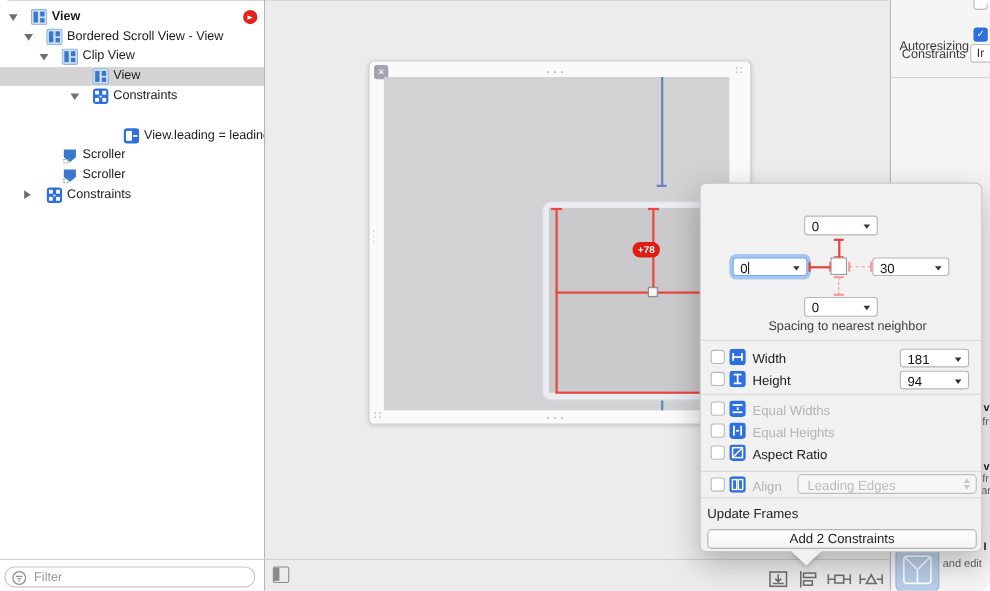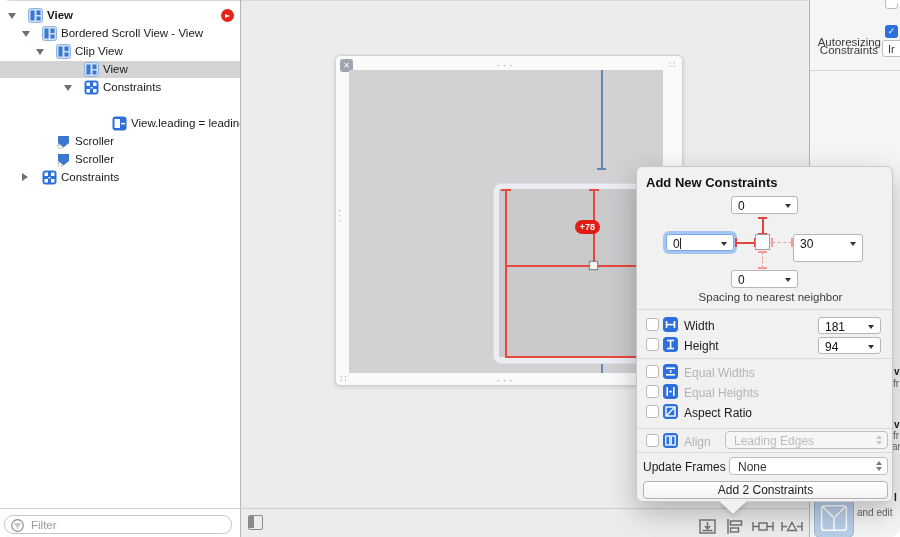--- a/index.html
+++ b/index.html
@@ -298,32 +298,31 @@
       <svg style="width:100%;height:100%;" viewBox="0 0 40 40">
           <g fill="none" stroke="#fff" stroke-width="1.6">
             <rect x="7" y="7" width="26" height="26" rx="3"></rect>
             <path d="M8 8 l11 11 M32 8 l-11 11 M20 19 v14"></path>
           </g>
         </svg>
     </div>
   </div>
 
   <div class="popover">
-    <div class="pop-title">Add New Constraints</div>
 
     <div class="combo" style="left:94px; top:29px; width:67px;">
       <span class="val">0</span>
         <span class="dd"></span>
     </div>
     <div class="combo focused" style="left:29px; top:67px; width:68px; height:17px;">
       <span class="val">0</span>
         <span class="caret" style="position:absolute;left:13px;top:3px;"></span>
         <span class="dd"></span>
     </div>
-    <div class="combo" style="left:156px; top:67px; width:70px; height:28px;">
+    <div class="combo" style="left:156px; top:67px; width:70px; height:17px;">
       <span class="val">30</span>
         <span class="dd"></span>
     </div>
     <div class="combo" style="left:94px; top:103px; width:67px;">
       <span class="val">0</span>
         <span class="dd"></span>
     </div>
 
     <div class="anchor-sq"></div>
 
@@ -413,27 +412,20 @@
       <span class="val">Leading Edges</span>
       <span class="chev">
           <i class="up"></i>
           <i class="dn"></i>
         </span>
     </div>
 
     <div class="pop-div" style="top:285px;"></div>
 
     <span class="prow-lbl" style="left:6px; top:293px;">Update Frames</span>
-    <div class="pselect" style="left:92px; top:290px; width:159px;">
-      <span class="val">None</span>
-      <span class="chev">
-          <i class="up"></i>
-          <i class="dn"></i>
-        </span>
-    </div>
 
     <div class="pop-btn">Add 2 Constraints</div>
   </div>
   <div class="pop-tail"></div>
 
   <div class="filter-line"></div>
   <div class="outline-toggle"></div>
 
 </div>
 

